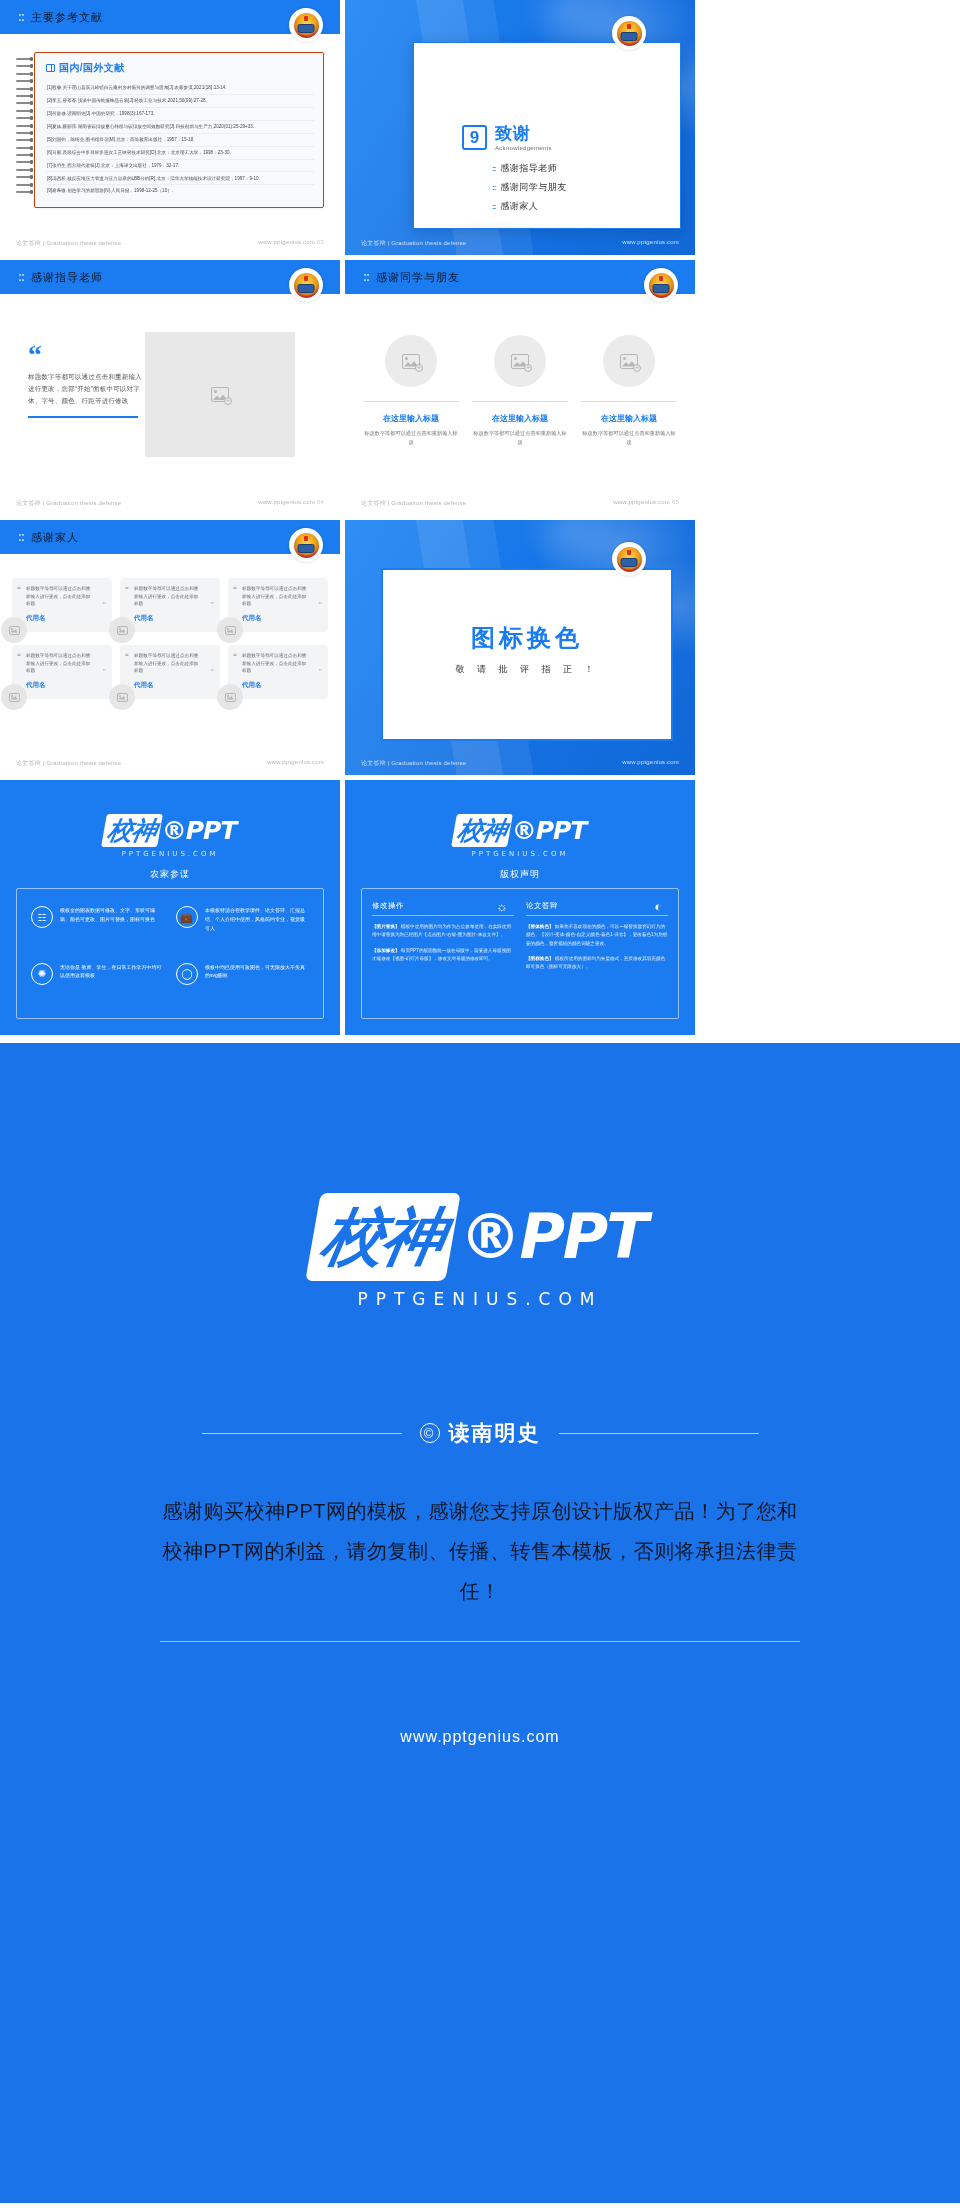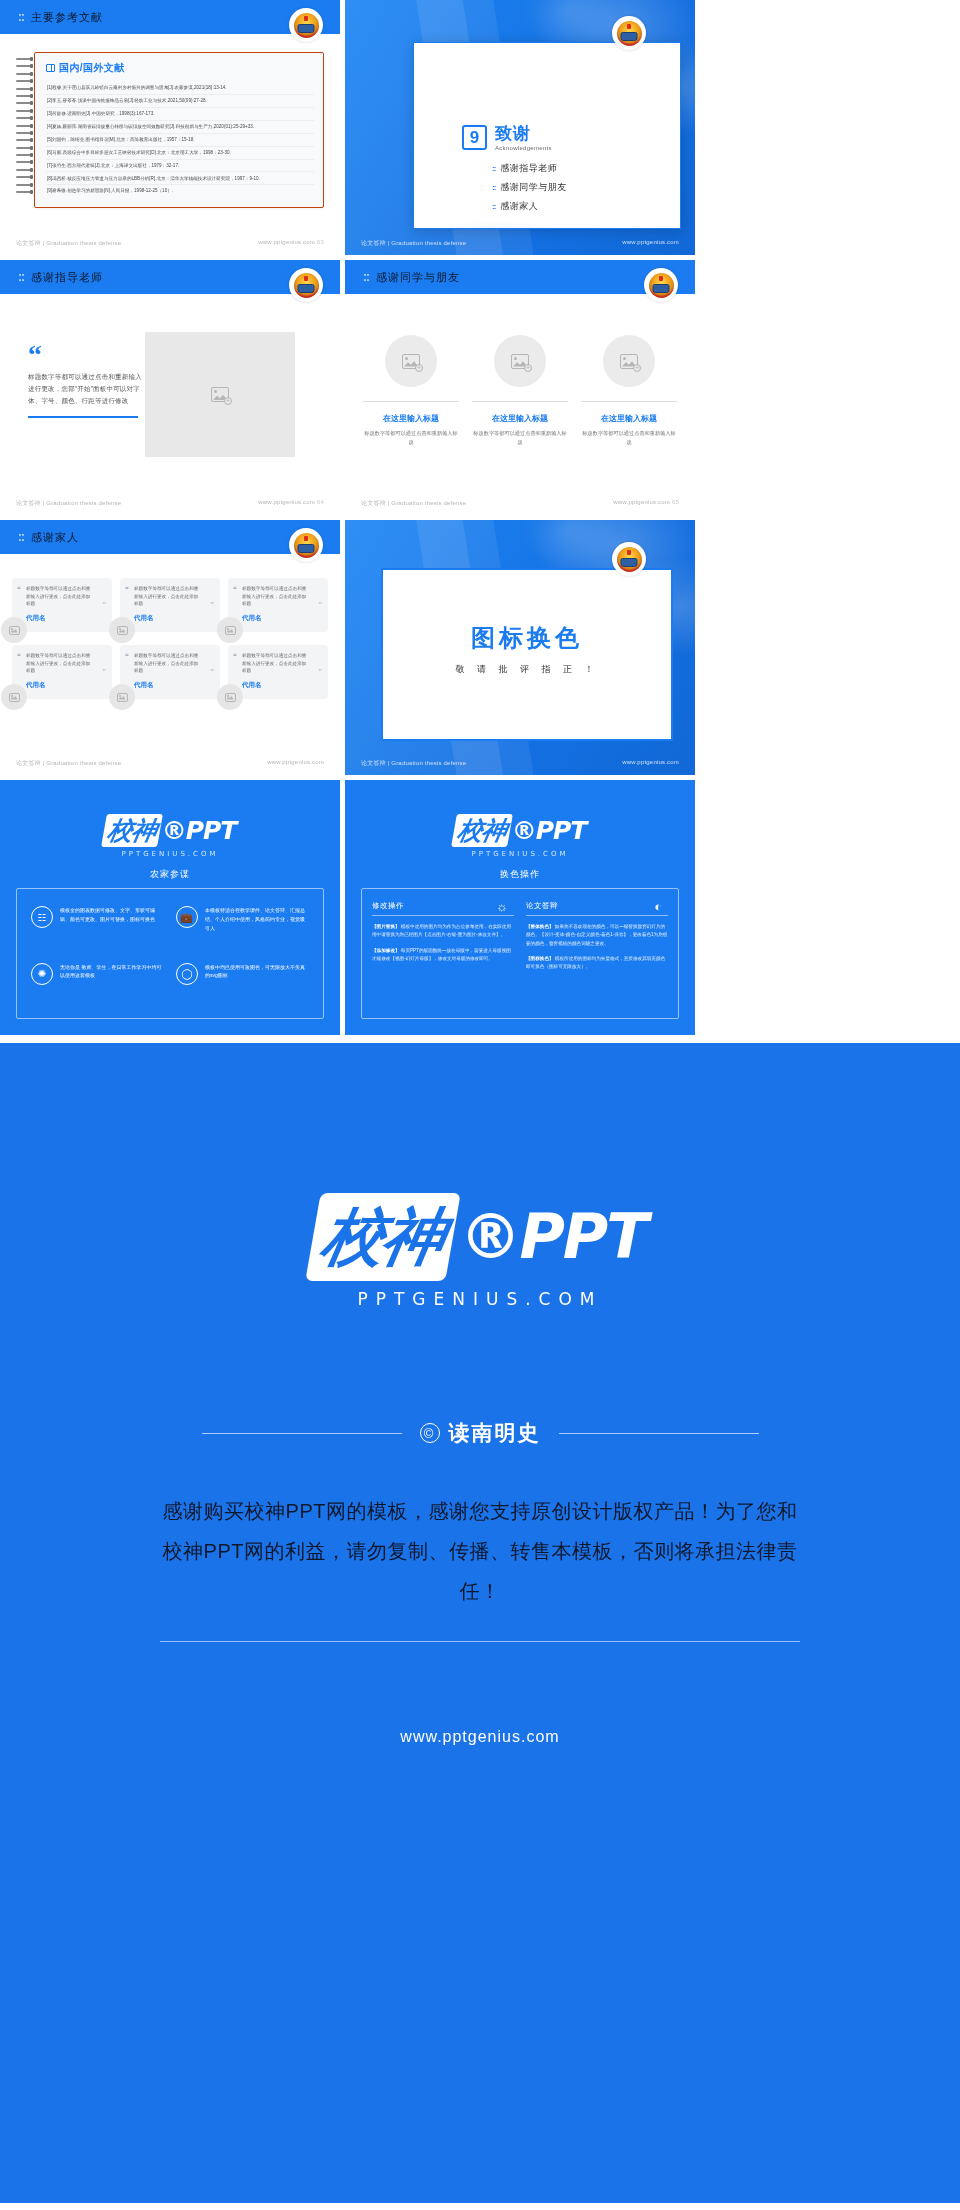--- a/index.html
+++ b/index.html
@@ -620,21 +620,21 @@
 
     <div class="gap"></div>
 
     <div class="brand-slide r">
       <div class="logo-wrap">
         <div class="logo">
           <span class="box">校神</span><span>®</span><span>PPT</span>
           <div class="logo-sub">PPTGENIUS.COM</div>
         </div>
       </div>
-      <div class="brand-cap">换色操作</div>
+      <div class="brand-cap">版权声明</div>
 
       <div class="tut-box">
         <div class="tut" style="position:relative;">
           <h4>修改操作</h4>
           <div class="hl"></div>
           <span class="bulb" style="right:6px; top:-2px;">☼</span>
           <p>
             <b>【图片替换】</b>
             <span>模板中使用的图片均为作为占位参考使用，在实际使用用中请替换为您已经图片【点击图片-右键-置为图片-来自文件】。</span>
           </p>

